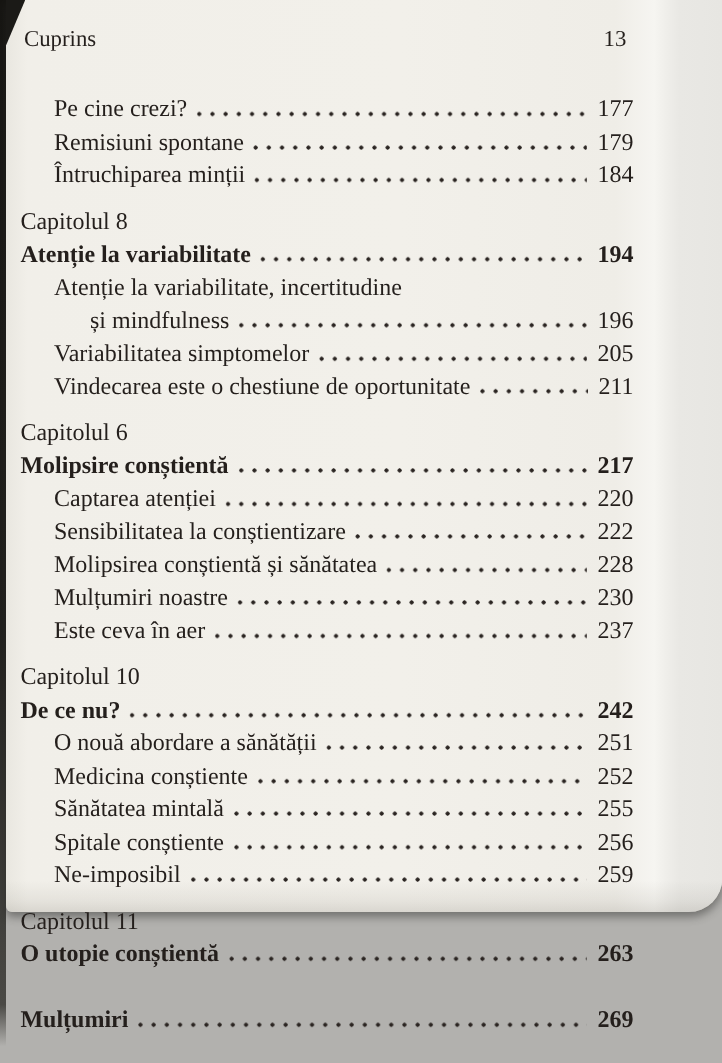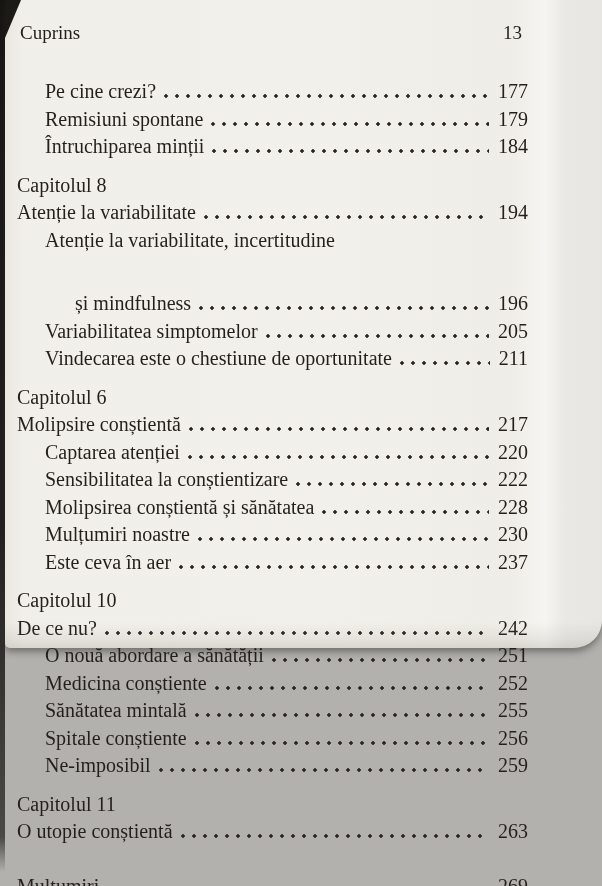--- a/index.html
+++ b/index.html
@@ -16,21 +16,21 @@
   }
   
   .edge-left {
     position: absolute; left: 0; top: 0;
     width: 5px; height: 872px;
     background: linear-gradient(180deg, #161512 0%, #21201d 60%, #4a4945 96%, rgba(74,73,69,0) 100%);
   }
   
   .page {
     position: absolute; left: 5px; top: 0;
-    width: 597px; height: 648px;
+    width: 597px; height: 760px;
     background: linear-gradient(90deg,
       #e9e7e0 0%, #f1efe9 3%, #f2f0ea 55%, #efede7 85%,
       #f6f5f1 90.5%, #efeeea 92.2%, #e9e8e4 94%, #e7e6e2 100%);
     border-radius: 0 0 28px 5px;
     box-shadow: 0 4px 7px rgba(40, 40, 38, 0.45);
   }
   
   .page::before {
     content: "";
     position: absolute; left: 0; top: 0;
@@ -64,23 +64,23 @@
   .toc-section:first-child { margin-top: 0; }
   .toc-section.large-gap { margin-top: 27px; }
   .chapter-heading {
     font-weight: normal;
     line-height: 27.5px;
   }
   .toc-row {
     display: flex; align-items: baseline;
     line-height: 27.5px;
   }
-  .indent-0 { padding-left: 0; }
+  .indent-0 { padding-left: 0; font-weight: bold; }
   .indent-1 { padding-left: 28px; }
-  .indent-2 { padding-left: 58px; margin-top: 36px; }
+  .indent-2 { padding-left: 58px; }
   .toc-label { white-space: nowrap; }
   .dot-leader {
     flex: 1 1 auto;
     height: 4px;
     margin: 0 9px 0 8px;
     background-image: radial-gradient(circle at 2px 2px, #2b2522 1.5px, rgba(0,0,0,0) 1.9px);
     background-size: 11px 4px;
     background-repeat: repeat-x;
     background-position: left bottom;
   }

